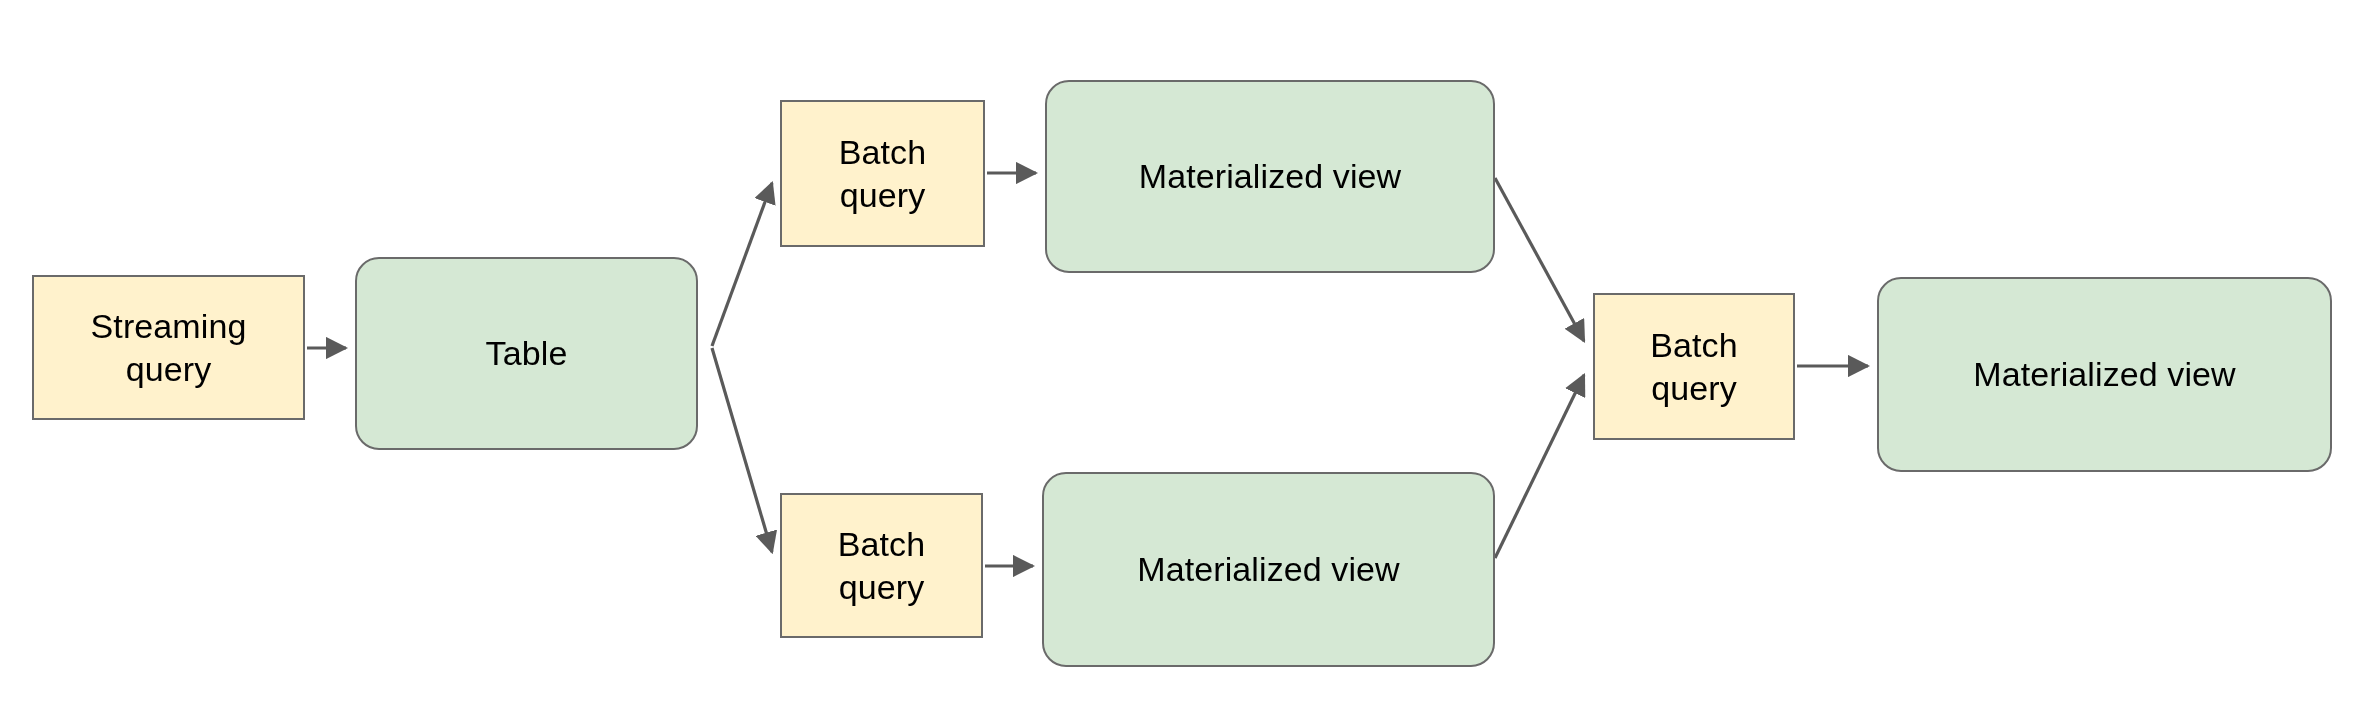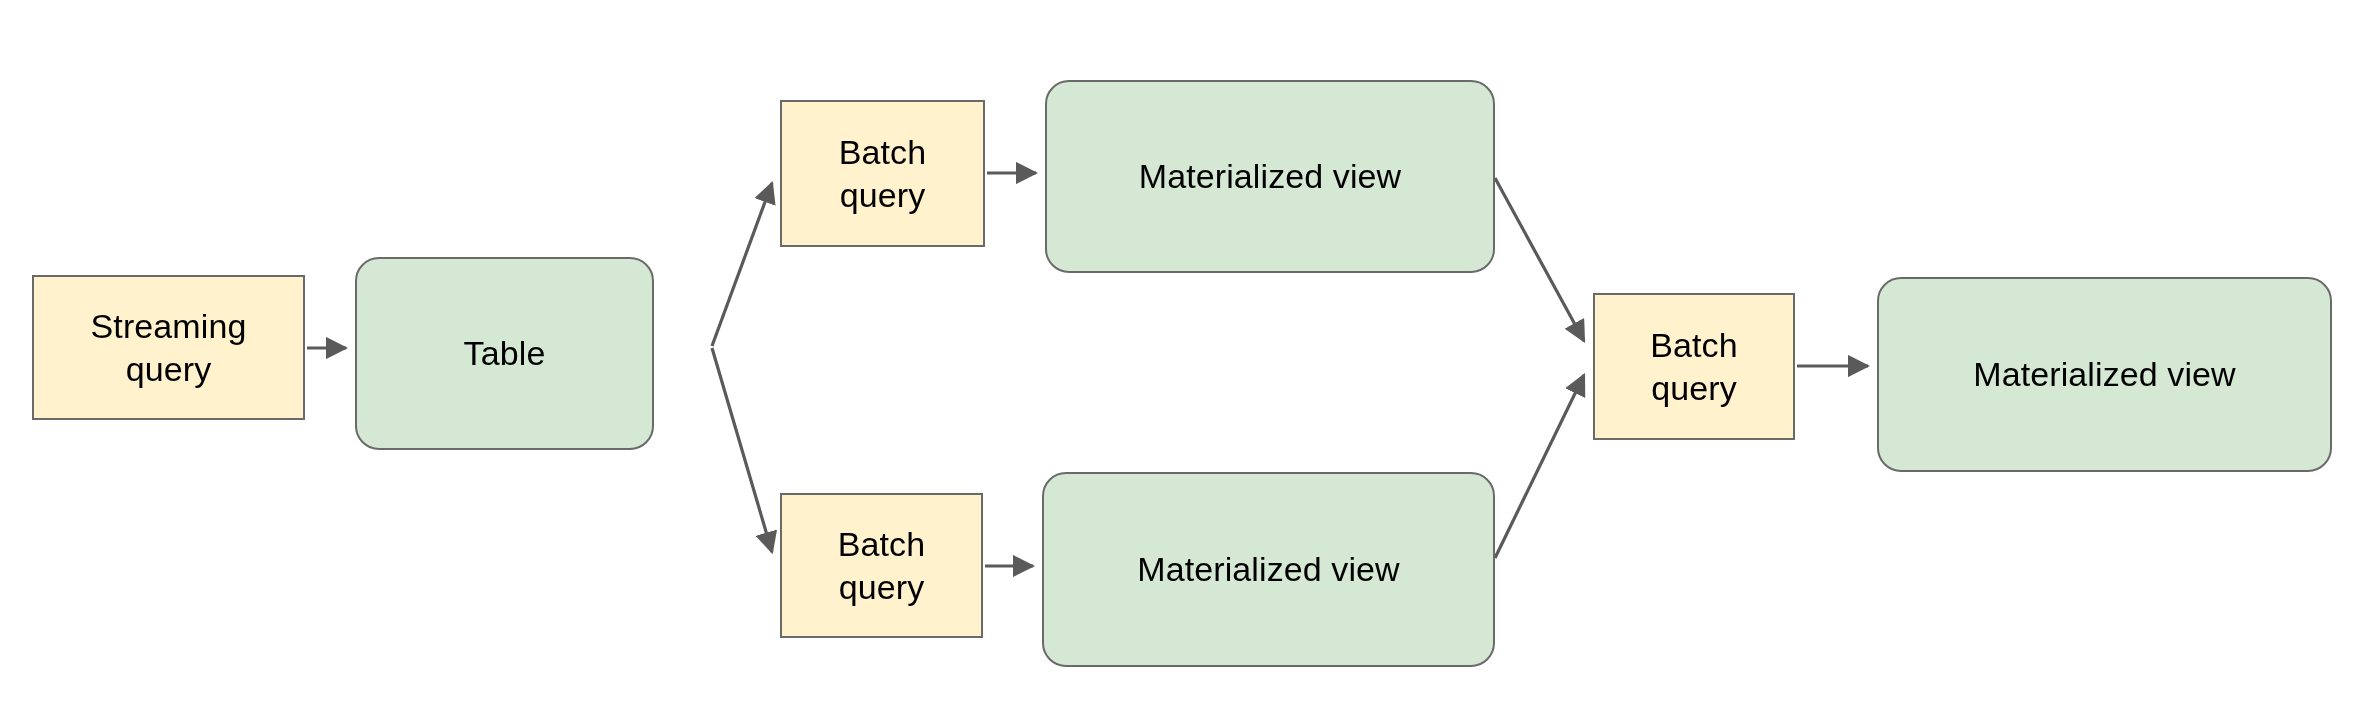--- a/index.html
+++ b/index.html
@@ -77,21 +77,21 @@
       <path d="M 1495 558 L 1584 375"></path>
       <path d="M 1797 366 L 1868 366"></path>
     </g>
   </svg>
 
   <div class="node node-process" style="left: 32px; top: 275px; width: 273px; height: 145px;">
     <span class="label">Streaming
 query</span>
   </div>
 
-  <div class="node node-store" style="left: 355px; top: 250px; width: 299px; height: 193px;">
+  <div class="node node-store" style="left: 355px; top: 250px; width: 343px; height: 193px;">
     <span class="label">Table</span>
   </div>
 
   <div class="node node-process" style="left: 780px; top: 100px; width: 205px; height: 147px;">
     <span class="label">Batch
 query</span>
   </div>
 
   <div class="node node-store" style="left: 1045px; top: 73px; width: 450px; height: 193px;">
     <span class="label">Materialized view</span>

